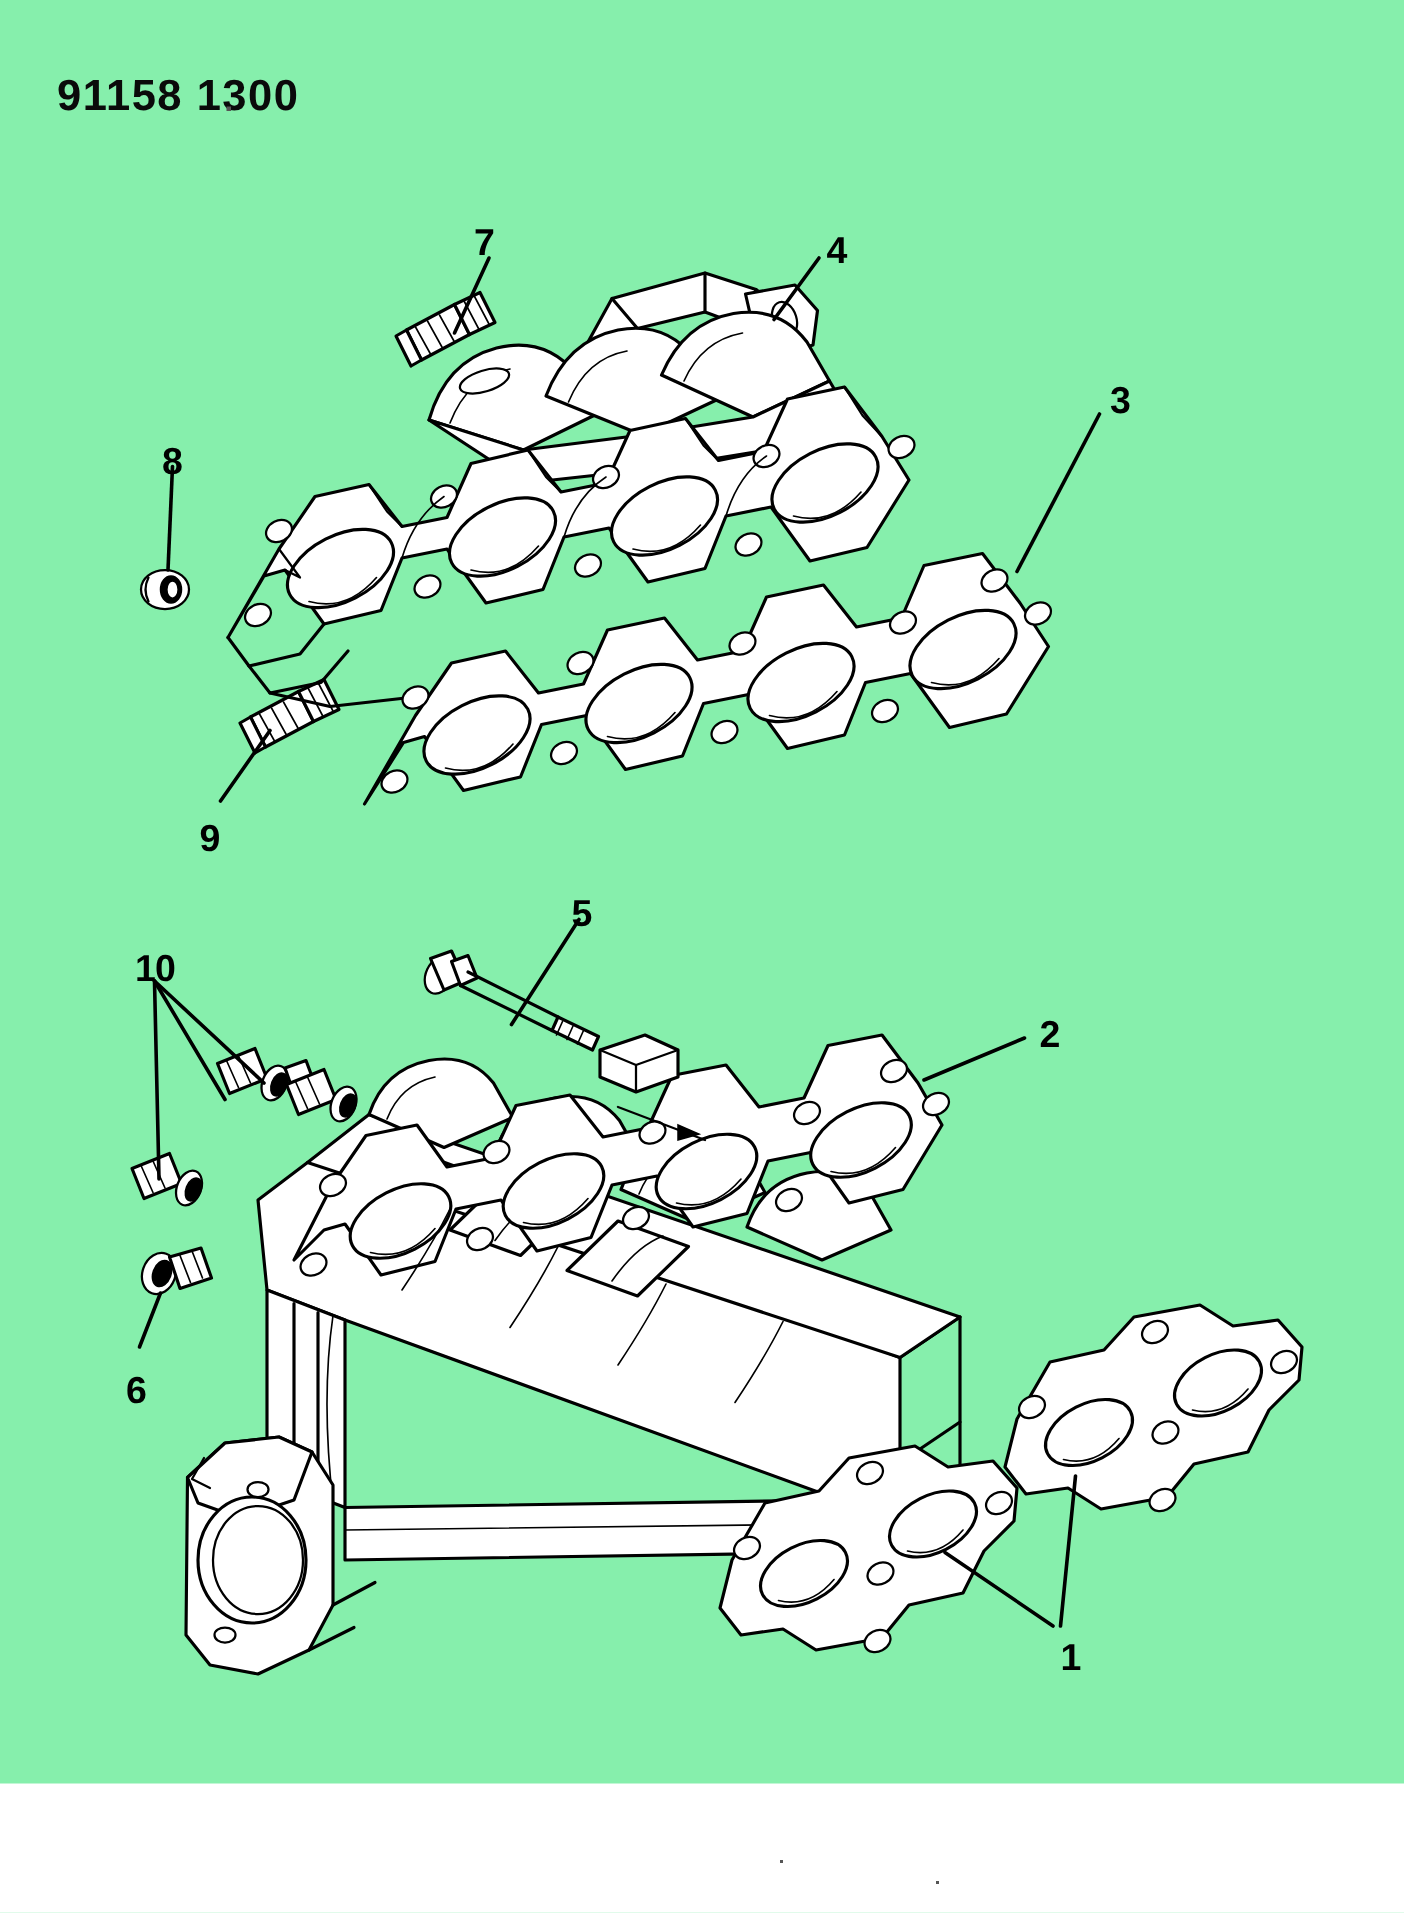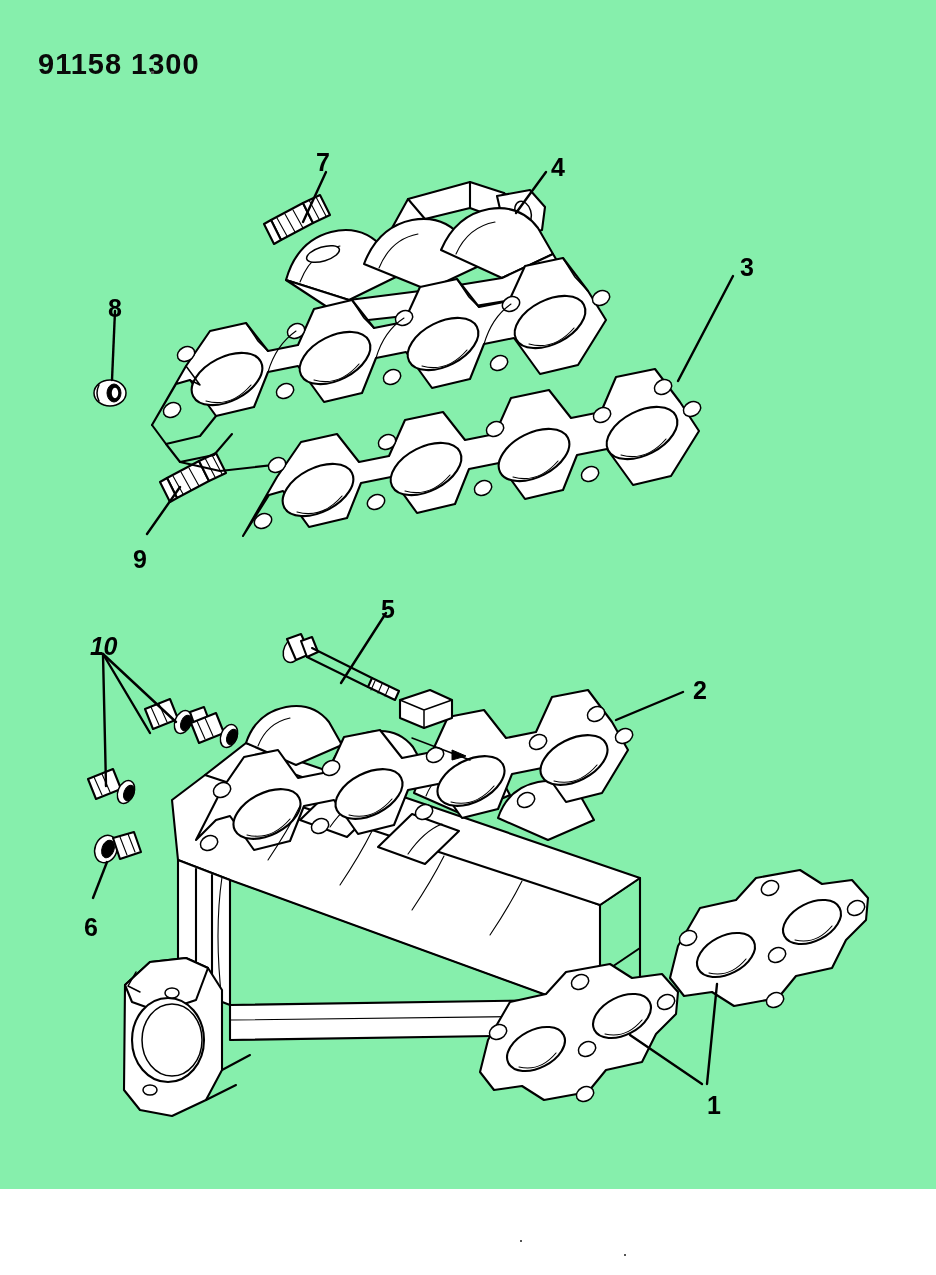--- a/index.html
+++ b/index.html
@@ -375,19 +375,19 @@
 
   <div class="callout-num" style="left:707px; top:1093px;">1</div>
   <div class="callout-num" style="left:693px; top:678px;">2</div>
   <div class="callout-num" style="left:740px; top:255px;">3</div>
   <div class="callout-num" style="left:551px; top:155px;">4</div>
   <div class="callout-num" style="left:381px; top:597px;">5</div>
   <div class="callout-num" style="left:84px; top:915px;">6</div>
   <div class="callout-num" style="left:316px; top:150px;">7</div>
   <div class="callout-num" style="left:108px; top:296px;">8</div>
   <div class="callout-num" style="left:133px; top:547px;">9</div>
-  <div class="callout-num" style="left:90px; top:634px;font-style:italic;">10</div>
+  <div class="callout-num" style="left:90px; top:634px;">10</div>
 
   <div class="speck" style="left:520px; top:1240px;"></div>
   <div class="speck" style="left:624px; top:1254px;"></div>
   <div class="speck" style="left:151px; top:71px; width:3px; height:3px;"></div>
 
 </div>
 
 </body></html>

